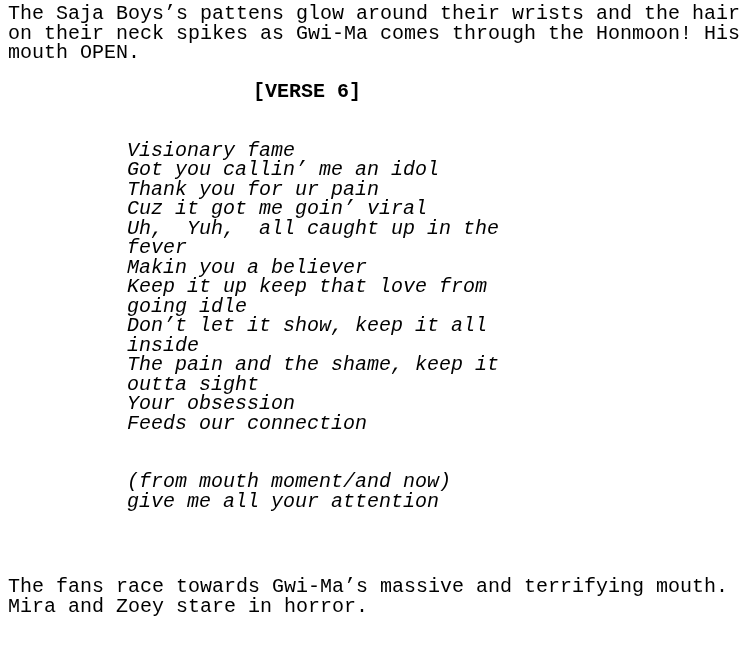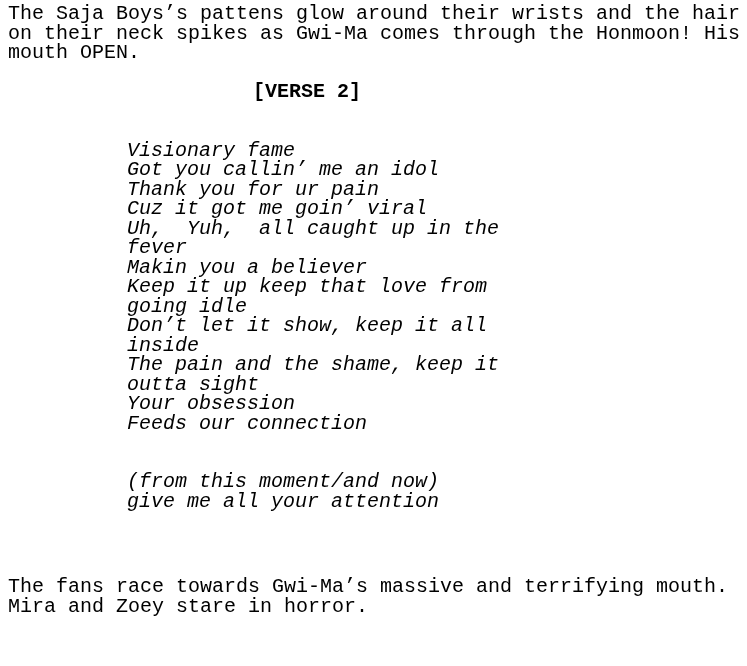--- a/index.html
+++ b/index.html
@@ -51,38 +51,38 @@
 </head>
 <body>
 
 <div class="page">
 
   <div class="action">The Saja Boys’s pattens glow around their wrists and the hair
 on their neck spikes as Gwi-Ma comes through the Honmoon! His
 mouth OPEN.</div>
 
   <div class="verse-section">
-    <div class="verse-heading">[VERSE 2]</div>
+    <div class="verse-heading">[VERSE 6]</div>
     <div class="lyrics">
       <div class="lyric-lines">Visionary fame
 Got you callin’ me an idol
 Thank you for ur pain
 Cuz it got me goin’ viral
 Uh,  Yuh,  all caught up in the
 fever
 Makin you a believer
 Keep it up keep that love from
 going idle
 Don’t let it show, keep it all
 inside
 The pain and the shame, keep it
 outta sight
 Your obsession
 Feeds our connection</div>
-      <div class="lyric-lines">(from this moment/and now)
+      <div class="lyric-lines">(from mouth moment/and now)
 give me all your attention</div>
     </div>
   </div>
 
   <div class="action">The fans race towards Gwi-Ma’s massive and terrifying mouth.
 Mira and Zoey stare in horror.</div>
 
 </div>
 
 </body></html>

